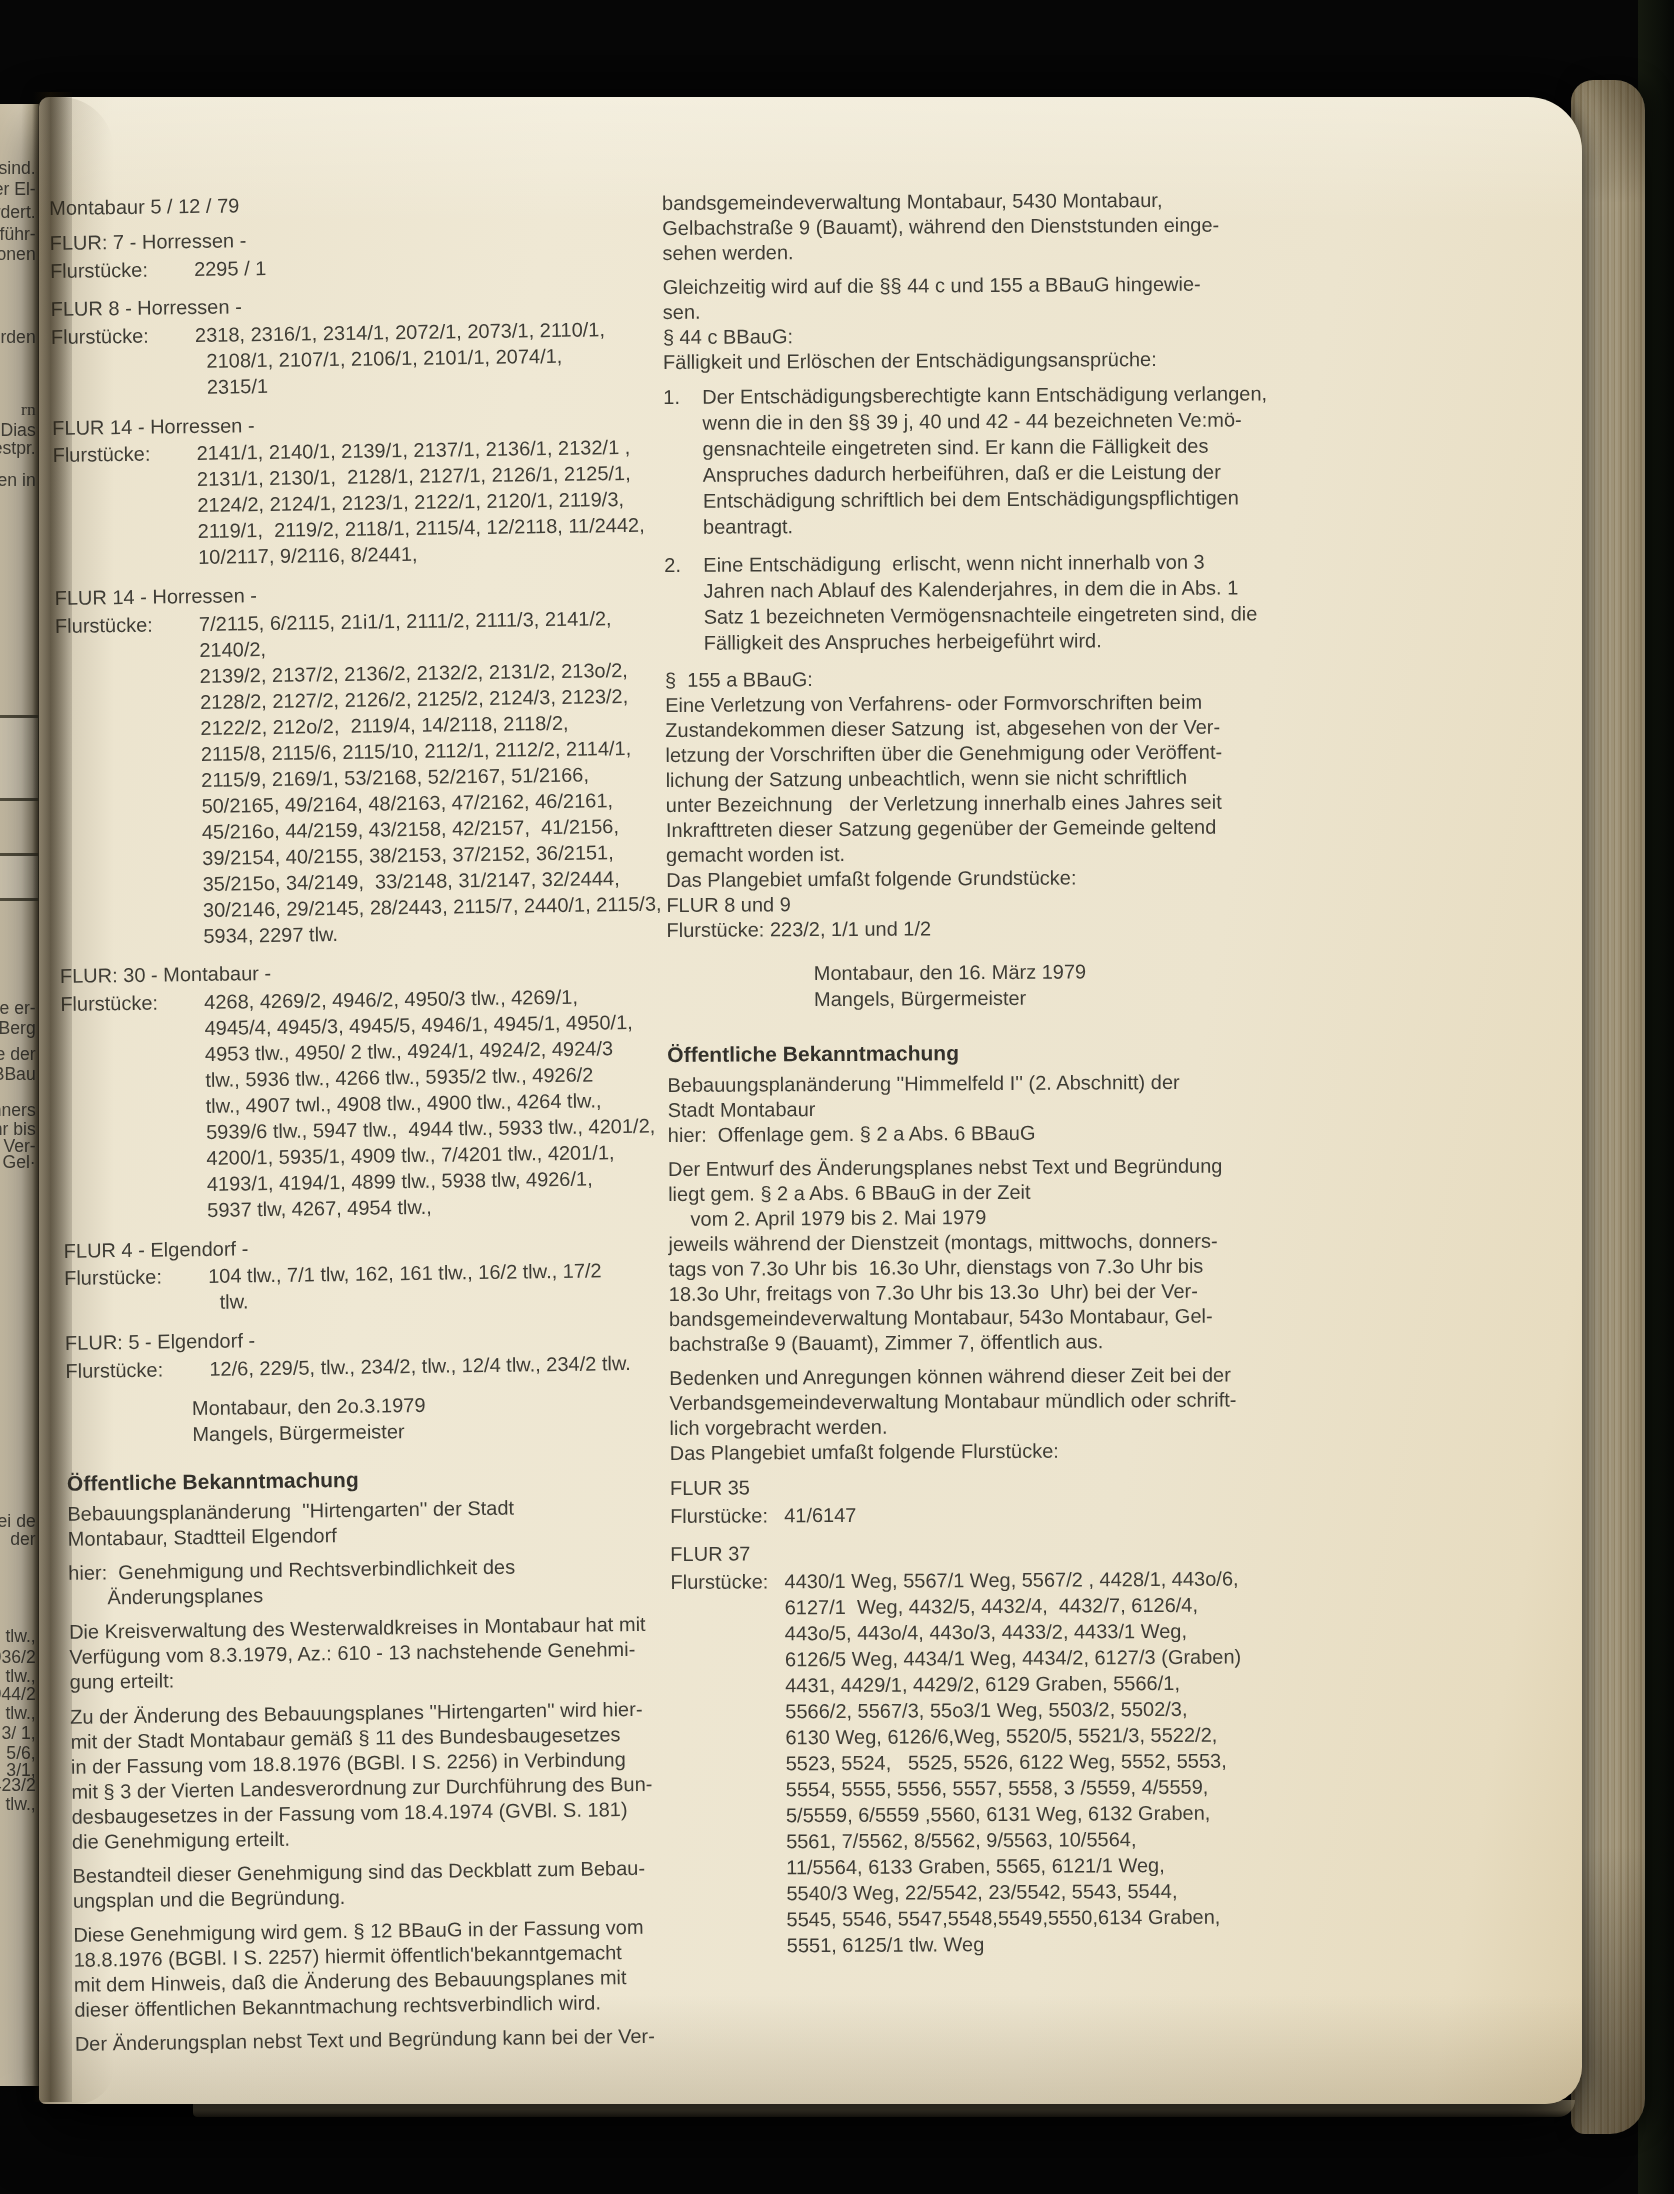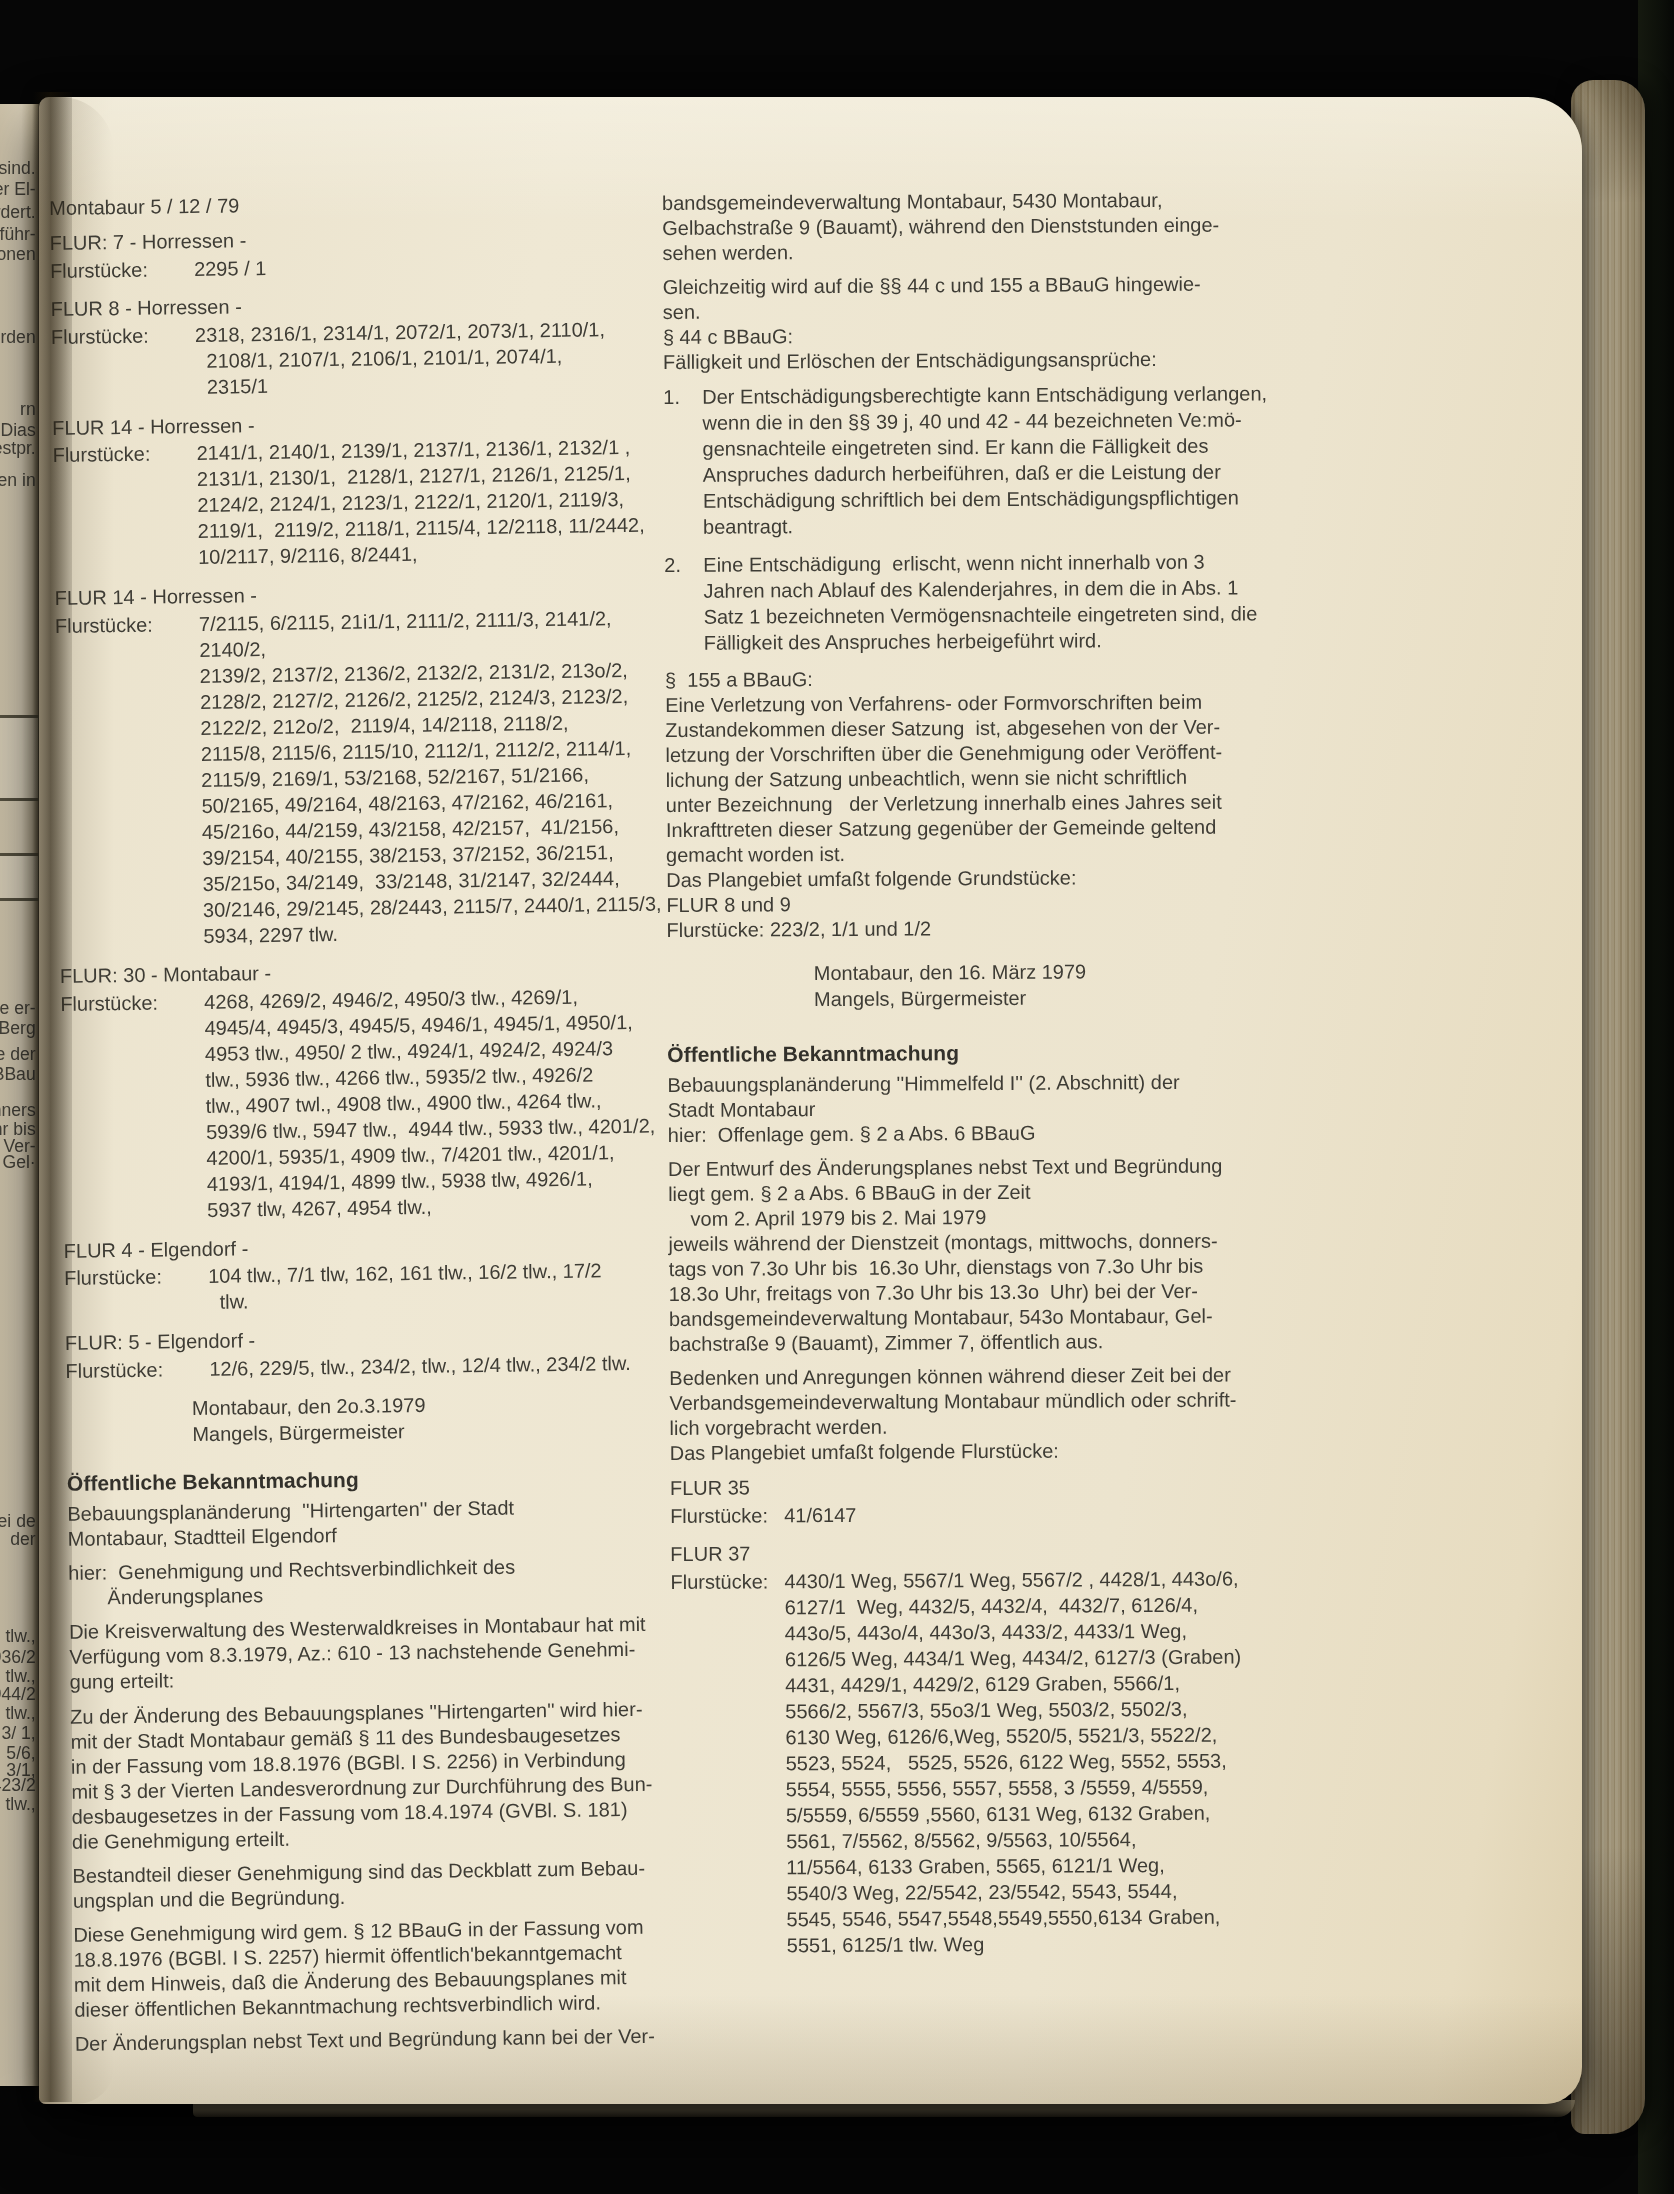--- a/index.html
+++ b/index.html
@@ -91,21 +91,21 @@
   <div class="prev-page">
     <div class="form-box box1"></div>
     <div class="form-box box2"></div>
     <div id="fragments">
         <div class="frag" style="top: 55px;">sind.</div>
         <div class="frag" style="top: 76px;">er El-</div>
         <div class="frag" style="top: 99px;">ördert.</div>
         <div class="frag" style="top: 121px;">usführ-</div>
         <div class="frag" style="top: 141px;">mationen</div>
         <div class="frag" style="top: 224px;">werden</div>
-        <div class="frag" style="top: 296px;">rn</div>
+        <div class="frag" style="top: 296px; font-family: Liberation Serif, serif;">rn</div>
         <div class="frag" style="top: 317px;">te Dias</div>
         <div class="frag" style="top: 335px;">Westpr.</div>
         <div class="frag" style="top: 367px;">den in</div>
         <div class="frag" style="top: 895px;">ine er-</div>
         <div class="frag" style="top: 915px;">ser Berg</div>
         <div class="frag" style="top: 941px;">wie der</div>
         <div class="frag" style="top: 961px;">. 6 BBau</div>
         <div class="frag" style="top: 997px;">donners</div>
         <div class="frag" style="top: 1016px;">Uhr bis</div>
         <div class="frag" style="top: 1033px;">er Ver-</div>

